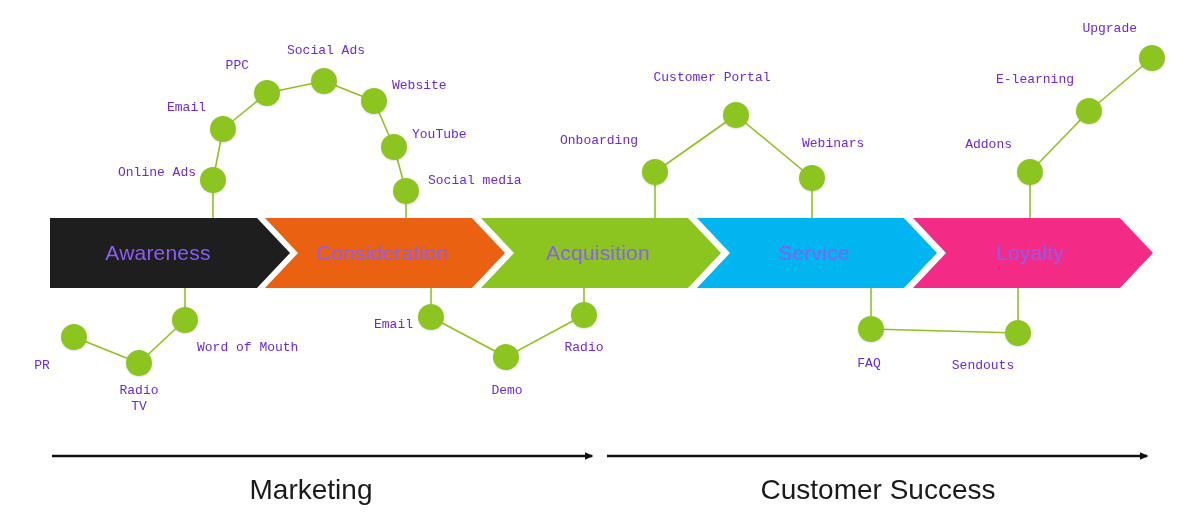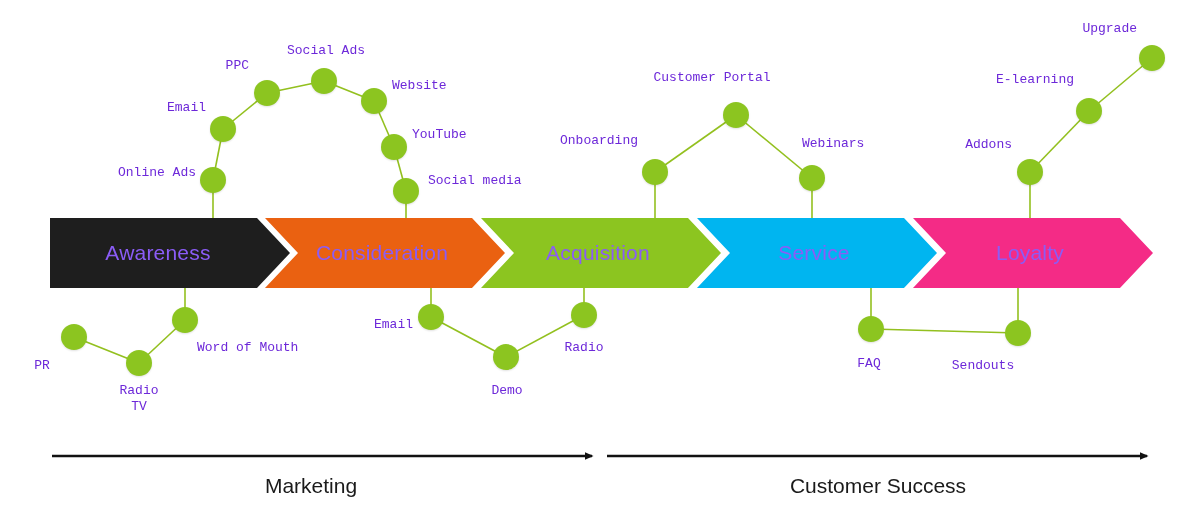--- a/index.html
+++ b/index.html
@@ -59,21 +59,21 @@
     font-size: 13px;
     color: #6d28d9;
     font-family: Liberation Mono, monospace;
     white-space: pre;
     line-height: 1.25;
   }
   .node-label.c { transform: translateX(-50%); }
   .node-label.r { transform: translateX(-100%); }
   .flow-label {
     position: absolute;
-    font-size: 21px;
+    font-size: 28px;
     color: #1a1a1a;
     font-family: "Liberation Sans", sans-serif;
     white-space: nowrap;
     transform: translateX(-50%);
   }
 </style>
 </head>
 <body>
 
 <div id="canvas">

